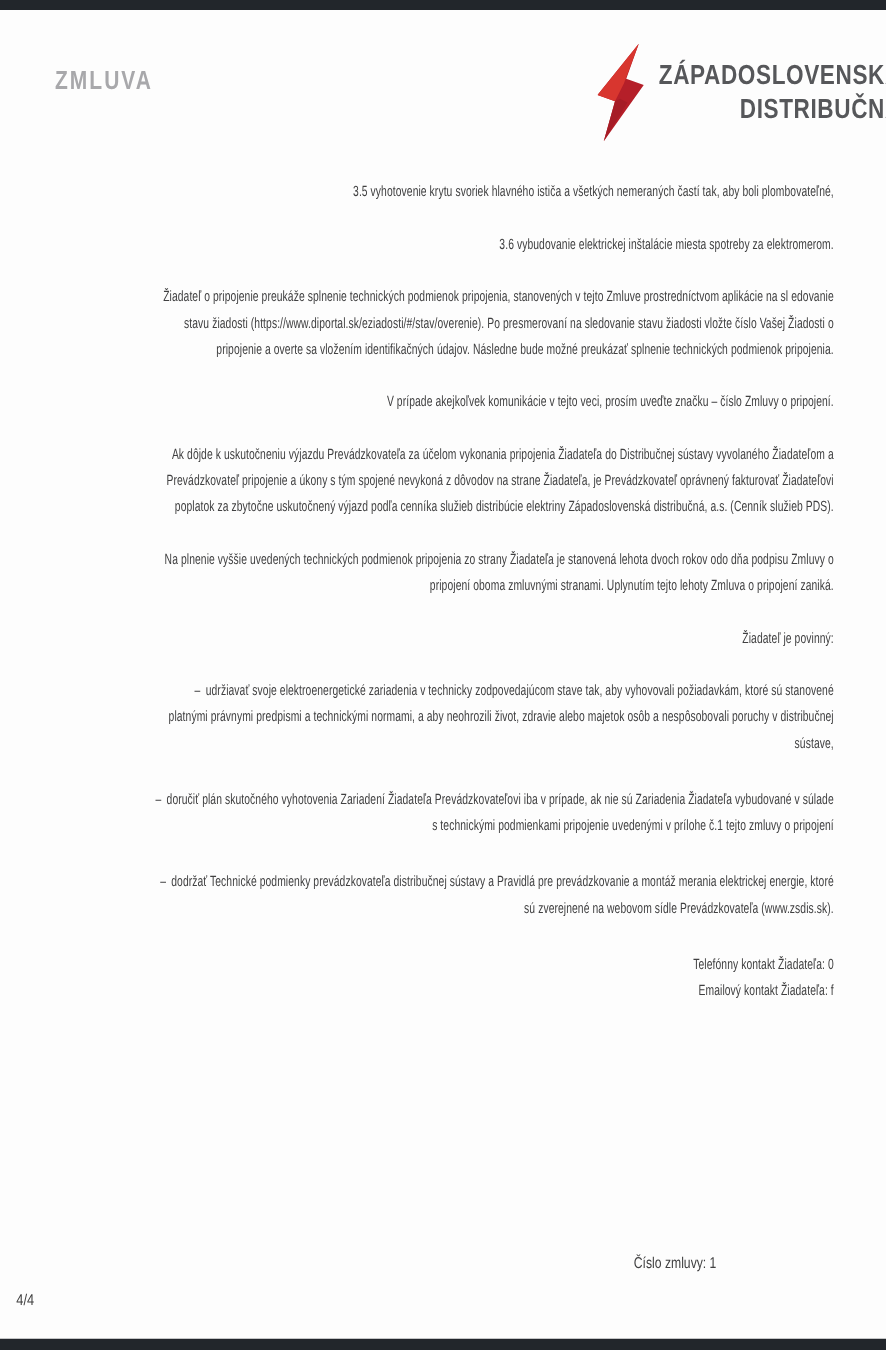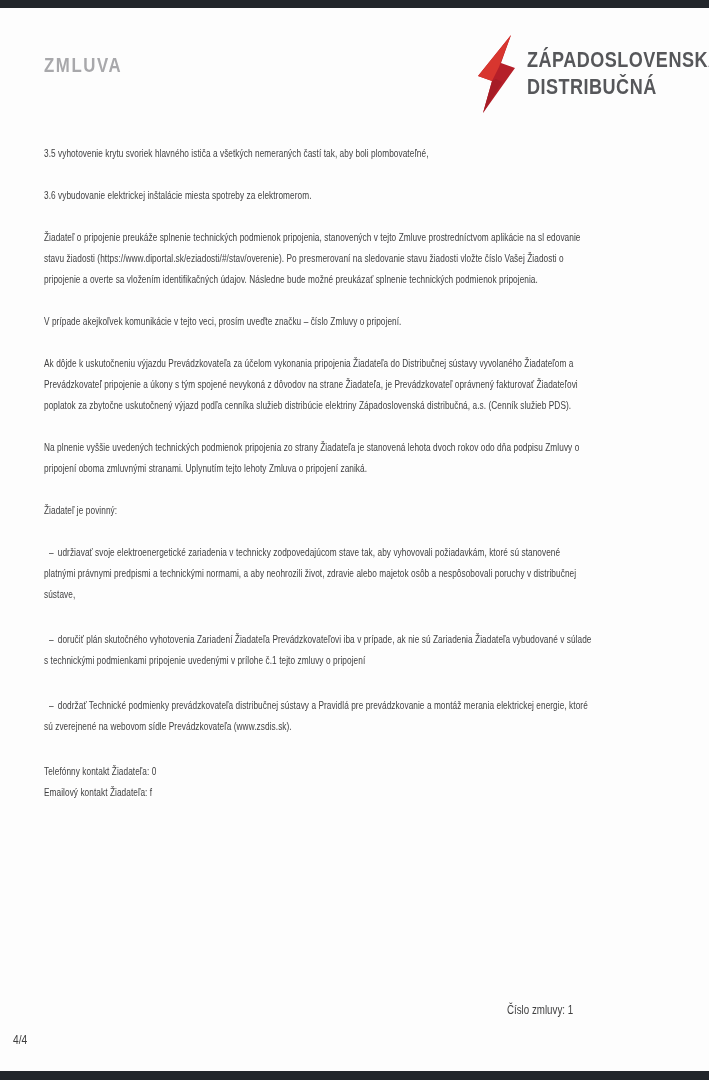--- a/index.html
+++ b/index.html
@@ -3,21 +3,21 @@
 <meta charset="utf-8">
 <style>
   * { margin: 0; padding: 0; box-sizing: border-box; }
   html, body { width: 709px; height: 1080px; }
   body {
     font-family: "Liberation Sans", sans-serif;
     background: #fdfdfd;
     position: relative;
     overflow: hidden;
   }
-  .page { position: absolute; inset: 0; background: #fdfdfd; overflow: hidden; }
+  .page { position: absolute; inset: 0; background: #fdfdfd; overflow: hidden; text-align: right; }
 
   .top-bar, .bottom-bar {
     position: absolute; left: 0; right: 0; background: #22262b;
   }
   .top-bar { top: 0; height: 8px; }
   .bottom-bar { bottom: 0; height: 9px; }
 
   
   .doc-type {
     position: absolute; left: 44px; top: 53px;

